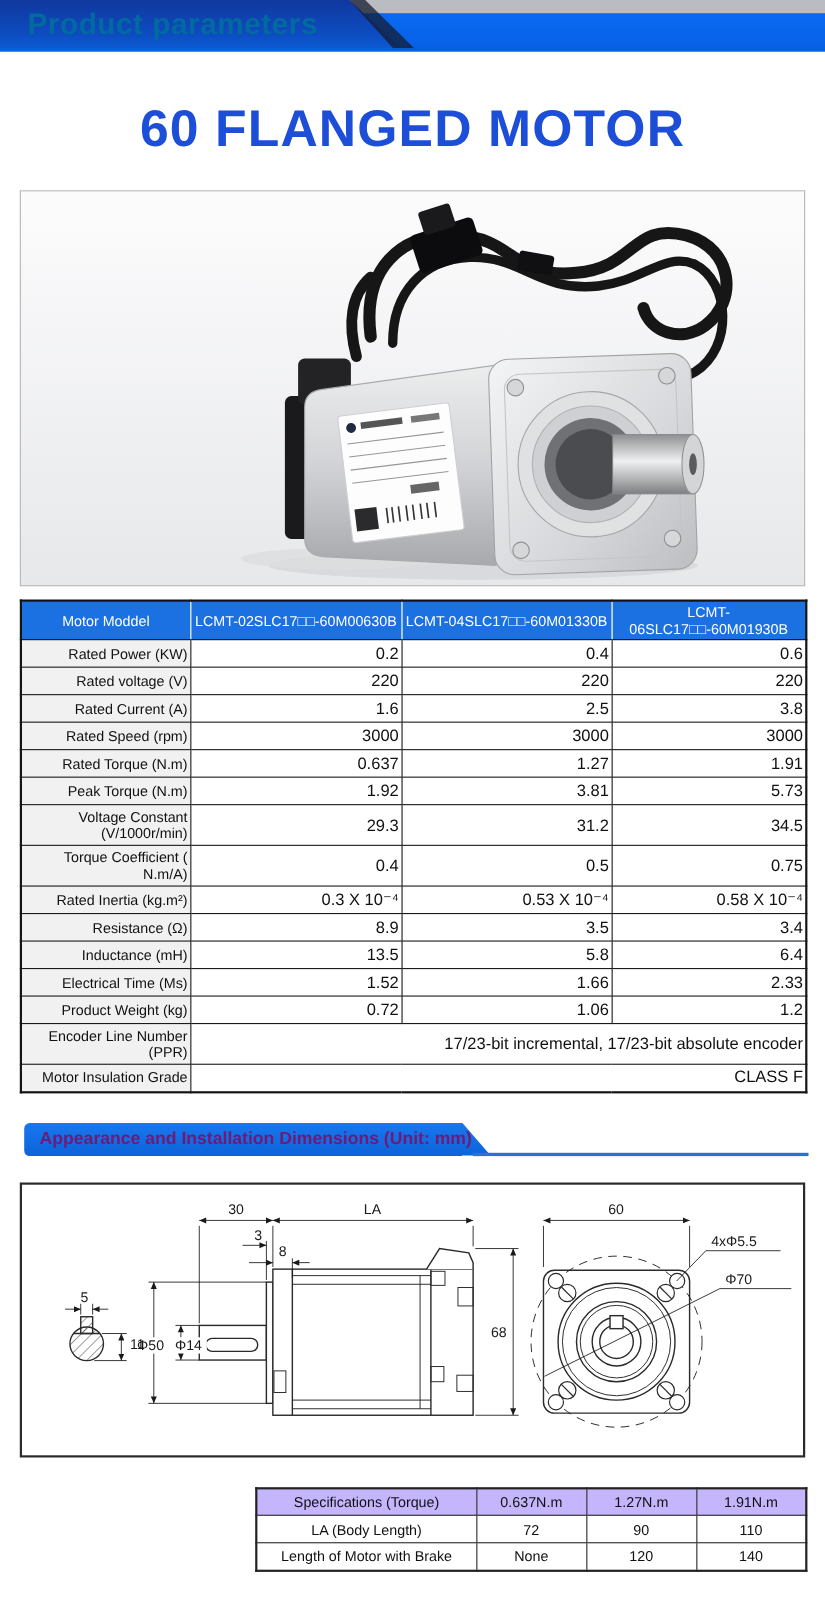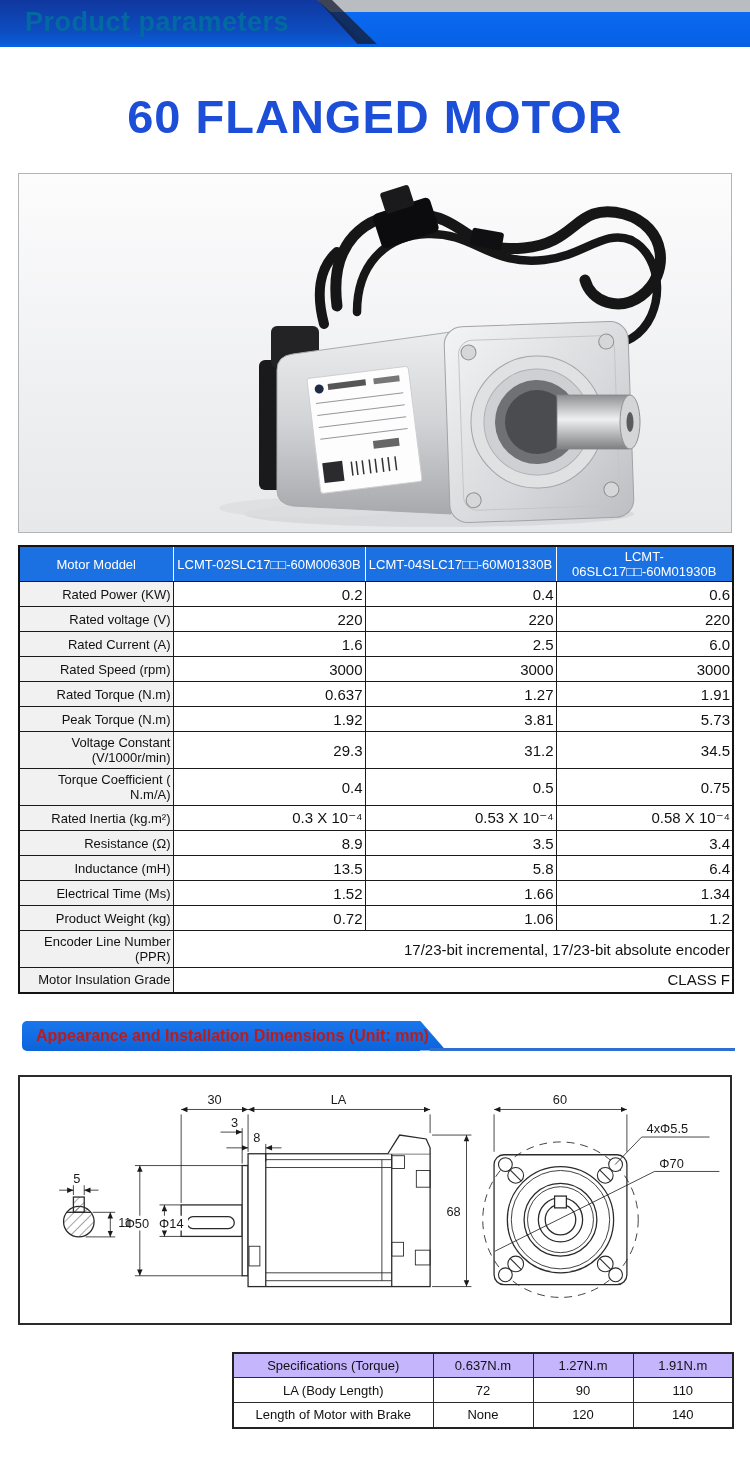--- a/index.html
+++ b/index.html
@@ -40,21 +40,21 @@
   .spec-table td.val { background:#fff; font-size:15px; }
   .pre { white-space:pre-line; }
   
   .section2 { position:relative; margin:27px 0 0 0; height:30px; }
   .section2 .ribbon { position:absolute; left:22px; top:0; width:398px; height:30px;
     background:linear-gradient(180deg,#1877ee,#0d63da); border-radius:5px 0 0 5px; }
   .section2 .ribbon-slant { position:absolute; left:420px; top:0; width:26px; height:30px;
     background:linear-gradient(180deg,#1877ee,#0d63da); clip-path:polygon(0 0,100% 100%,0 100%); }
   .section2 .rule { position:absolute; left:430px; top:27px; width:305px; height:3px; background:#2f6fd2; }
   .section2 h2 { position:absolute; left:36px; top:0; height:30px; line-height:30px;
-    color:#b91c1c; font-size:16px; font-weight:bold;text-align:center; }
+    color:#701a75; font-size:16px; font-weight:bold;text-align:center; }
   
   .drawing-box { margin:24px 18px 0 18px; width:714px; height:250px; border:2px solid #2a2a2a; background:#fff; }
   .drawing-box svg { display:block; }
   .drw text { font-family:"Liberation Sans","DejaVu Sans",sans-serif; font-size:13px; fill:#1a1a1a; }
   
   .dims-table { margin:27px 0 0 232px; width:500px; border:2px solid #222; table-layout:fixed; }
   .dims-table td { border:1px solid #2a2a2a; text-align:center; font-size:13px; height:25px; padding:2px; background:#fff; }
   .dims-table tr.hd td { background:#c4b5fd; }
   .dims-table td.c0 { width:200px; }
   .dims-table td.c1,.dims-table td.c2,.dims-table td.c3 { width:100px; }
@@ -188,21 +188,21 @@
   <tr>
     <td class="lbl">Rated voltage (V)</td>
     <td class="val">220</td>
     <td class="val">220</td>
     <td class="val">220</td>
   </tr>
   <tr>
     <td class="lbl">Rated Current (A)</td>
     <td class="val">1.6</td>
     <td class="val">2.5</td>
-    <td class="val">6.0</td>
+    <td class="val">3.8</td>
   </tr>
   <tr>
     <td class="lbl">Rated Speed (rpm)</td>
     <td class="val">3000</td>
     <td class="val">3000</td>
     <td class="val">3000</td>
   </tr>
   <tr>
     <td class="lbl">Rated Torque (N.m)</td>
     <td class="val">0.637</td>
@@ -243,21 +243,21 @@
   <tr>
     <td class="lbl">Inductance (mH)</td>
     <td class="val">13.5</td>
     <td class="val">5.8</td>
     <td class="val">6.4</td>
   </tr>
   <tr>
     <td class="lbl">Electrical Time (Ms)</td>
     <td class="val">1.52</td>
     <td class="val">1.66</td>
-    <td class="val">1.34</td>
+    <td class="val">2.33</td>
   </tr>
   <tr>
     <td class="lbl">Product Weight (kg)</td>
     <td class="val">0.72</td>
     <td class="val">1.06</td>
     <td class="val">1.2</td>
   </tr>
   <tr>
     <td class="lbl">Encoder Line Number (PPR)</td>
     <td class="val" colspan="3">17/23-bit incremental, 17/23-bit absolute encoder</td>

